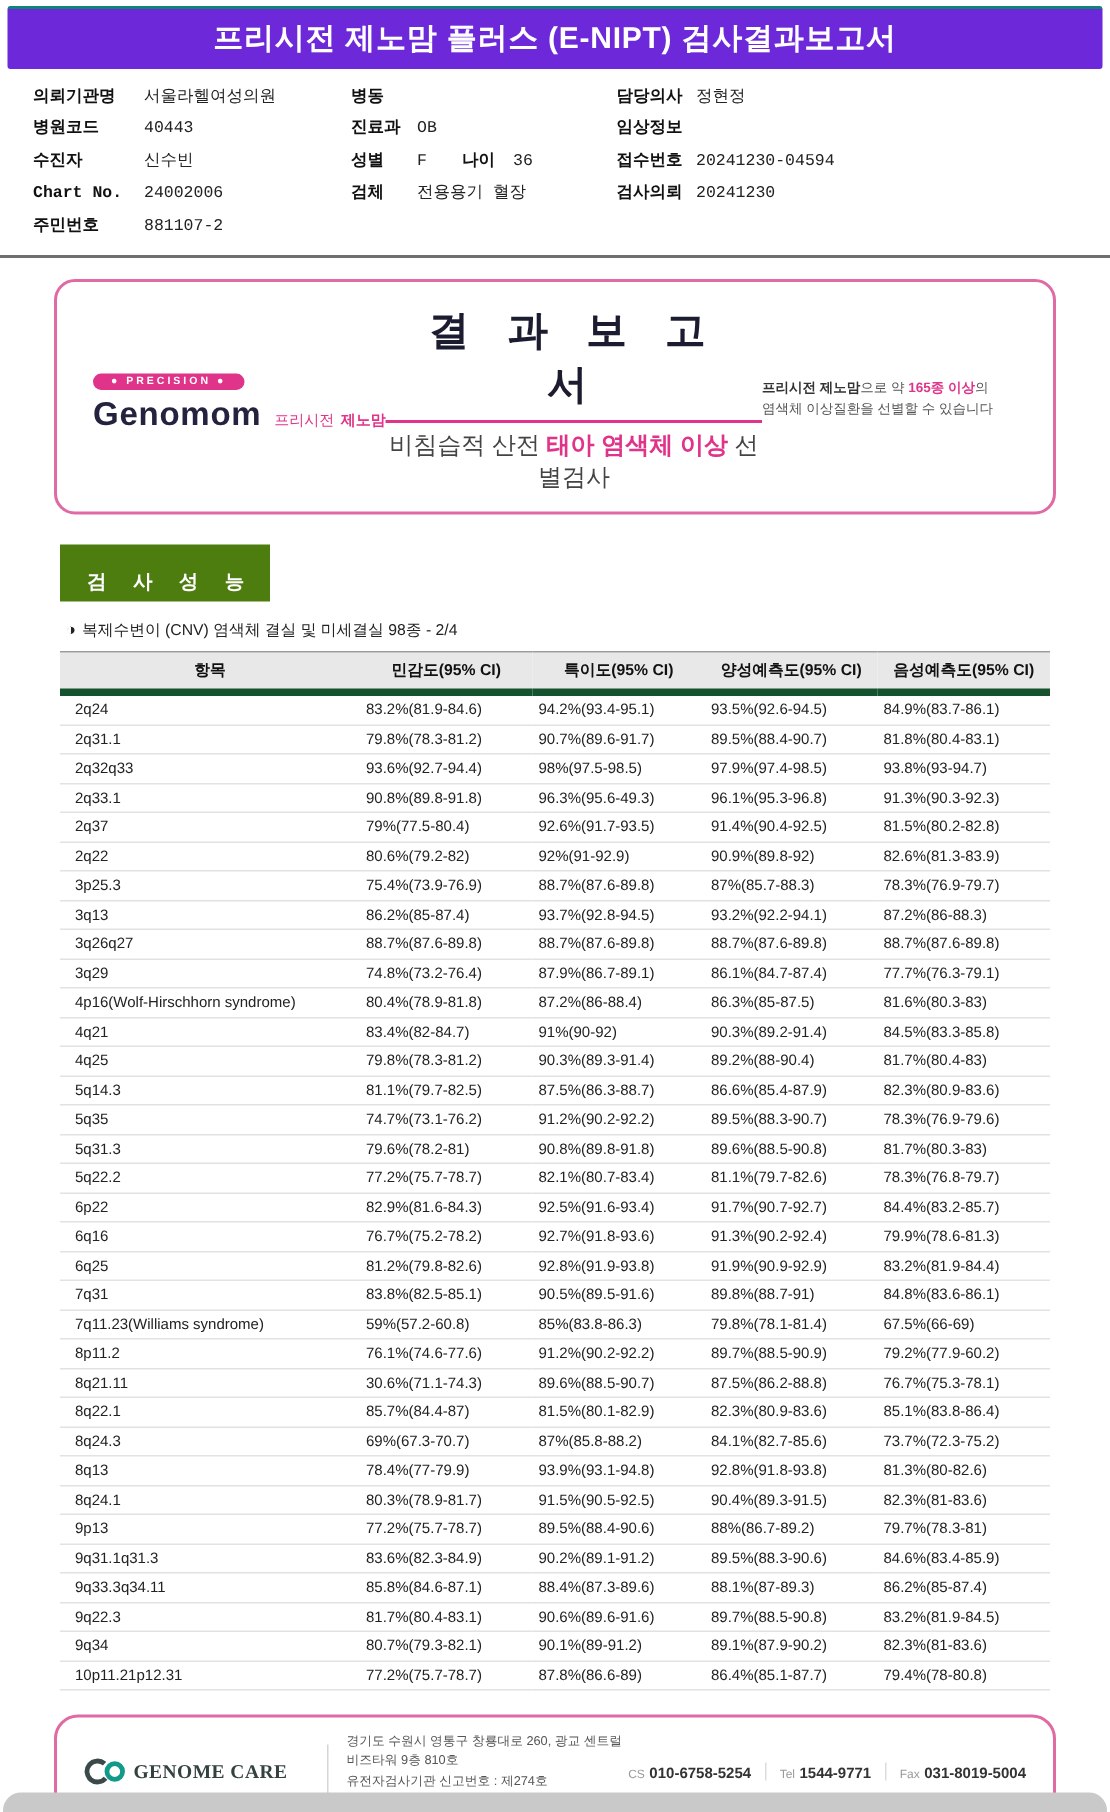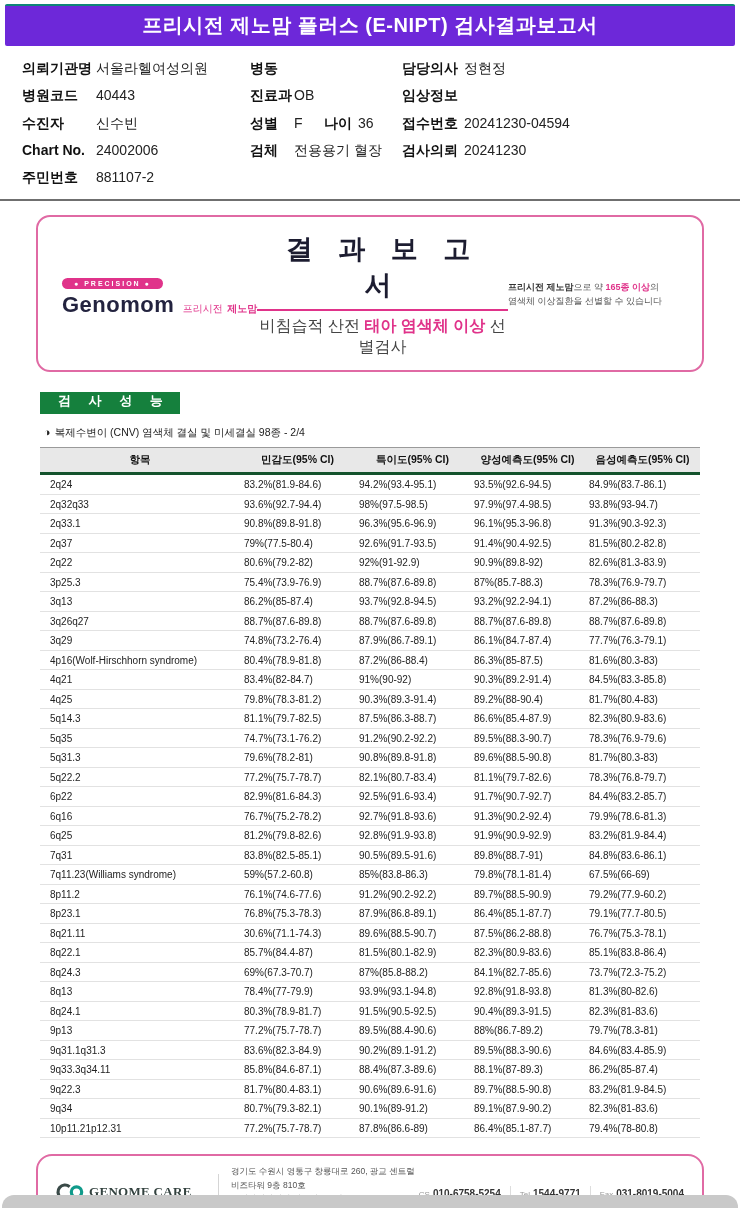--- a/index.html
+++ b/index.html
@@ -18,23 +18,23 @@
   }
 
   
   .info {
     display:flex; padding:9px 20px 8px 22px;
     border-bottom:2px solid #6f6f6f;
   }
   .info-col1 { flex:0 0 212px; }
   .info-col2 { flex:0 0 168px; }
   .info-col3 { flex:1; }
-  .f { display:flex; font-size:14px; line-height:1.95; white-space:nowrap; }
+  .f { display:flex; font-size:11px; line-height:1.95; white-space:nowrap;font-family:Liberation Mono, monospace; }
   .lab { font-weight:bold; color:#111; }
-  .w74 { width:74px; } .w44 { width:44px;margin-left:16px; } .w62 { width:62px; }
+  .w74 { width:74px; } .w44 { width:44px; } .w62 { width:62px;text-align:center; }
   .w30 { width:30px; } .w34 { width:34px; font-weight:bold; }
   .val { color:#222; }
 
   
   .report-box {
     margin:14px 36px 0; border:2px solid #e06aa4; border-radius:14px;
     padding:14px 16px 12px; display:flex; align-items:center; background:#fff;
   }
   .rb-logo { flex:0 0 195px; padding-left:8px; }
   .logo-badge {
@@ -51,31 +51,31 @@
     letter-spacing:9px; padding:0 4px 6px; border-bottom:2px solid #e0338a;
   }
   .rb-sub { margin-top:5px; font-size:16px; color:#444; }
   .rb-sub .hl { color:#e0338a; font-weight:bold; }
   .rb-right { flex:0 0 178px; font-size:9px; color:#555; line-height:1.55; padding-right:4px; }
   .rb-right .b { font-weight:bold; color:#333; }
   .rb-right .hl { color:#e0338a; font-weight:bold; }
 
   
   .section-title {
-    display:inline-block; margin:20px 0 0 40px; background:#15803d; color:#fff;
-    font-weight:bold; font-size:13px; letter-spacing:7px; padding:0 10px 4px 18px;
+    display:inline-block; margin:20px 0 0 40px; background:#4d7c0f; color:#fff;
+    font-weight:bold; font-size:13px; letter-spacing:7px; padding:16px 10px 4px 18px;
   }
   .table-note { margin:12px 0 0 44px; font-size:10.5px; color:#222; }
   .table-note .ic { font-size:11px; margin-right:4px; }
 
   
   table.perf { width:660px; margin:7px auto 0; border-collapse:collapse; font-size:10px; }
   table.perf thead th {
     background:#e8e8e8; font-weight:bold; font-size:10.5px; color:#111;
-    padding:5px 2px; border-top:1px solid #9a9a9a; border-bottom:3px solid #14532d;
+    padding:5px 2px; border-top:1px solid #9a9a9a; border-bottom:5px solid #14532d;
     text-align:center;
   }
   table.perf th.c-item { width:200px; }
   table.perf th.c-val  { width:115px; }
   table.perf tbody td {
     padding:4px 4px 3.5px; border-bottom:1px solid #e2e2e2; color:#222; text-align:left;
   }
   table.perf tbody td:first-child { padding-left:10px; }
 
   
@@ -211,30 +211,37 @@
   </thead>
   <tbody>
       <tr>
         <td>2q24</td>
         <td>83.2%(81.9-84.6)</td>
         <td>94.2%(93.4-95.1)</td>
         <td>93.5%(92.6-94.5)</td>
         <td>84.9%(83.7-86.1)</td>
       </tr>
       <tr>
+        <td>2q31.1</td>
+        <td>79.8%(78.3-81.2)</td>
+        <td>90.7%(89.6-91.7)</td>
+        <td>89.5%(88.4-90.7)</td>
+        <td>81.8%(80.4-83.1)</td>
+      </tr>
+      <tr>
         <td>2q32q33</td>
         <td>93.6%(92.7-94.4)</td>
         <td>98%(97.5-98.5)</td>
         <td>97.9%(97.4-98.5)</td>
         <td>93.8%(93-94.7)</td>
       </tr>
       <tr>
         <td>2q33.1</td>
         <td>90.8%(89.8-91.8)</td>
-        <td>96.3%(95.6-96.9)</td>
+        <td>96.3%(95.6-49.3)</td>
         <td>96.1%(95.3-96.8)</td>
         <td>91.3%(90.3-92.3)</td>
       </tr>
       <tr>
         <td>2q37</td>
         <td>79%(77.5-80.4)</td>
         <td>92.6%(91.7-93.5)</td>
         <td>91.4%(90.4-92.5)</td>
         <td>81.5%(80.2-82.8)</td>
       </tr>
@@ -356,27 +363,20 @@
         <td>85%(83.8-86.3)</td>
         <td>79.8%(78.1-81.4)</td>
         <td>67.5%(66-69)</td>
       </tr>
       <tr>
         <td>8p11.2</td>
         <td>76.1%(74.6-77.6)</td>
         <td>91.2%(90.2-92.2)</td>
         <td>89.7%(88.5-90.9)</td>
         <td>79.2%(77.9-60.2)</td>
-      </tr>
-      <tr>
-        <td>8p23.1</td>
-        <td>76.8%(75.3-78.3)</td>
-        <td>87.9%(86.8-89.1)</td>
-        <td>86.4%(85.1-87.7)</td>
-        <td>79.1%(77.7-80.5)</td>
       </tr>
       <tr>
         <td>8q21.11</td>
         <td>30.6%(71.1-74.3)</td>
         <td>89.6%(88.5-90.7)</td>
         <td>87.5%(86.2-88.8)</td>
         <td>76.7%(75.3-78.1)</td>
       </tr>
       <tr>
         <td>8q22.1</td>

